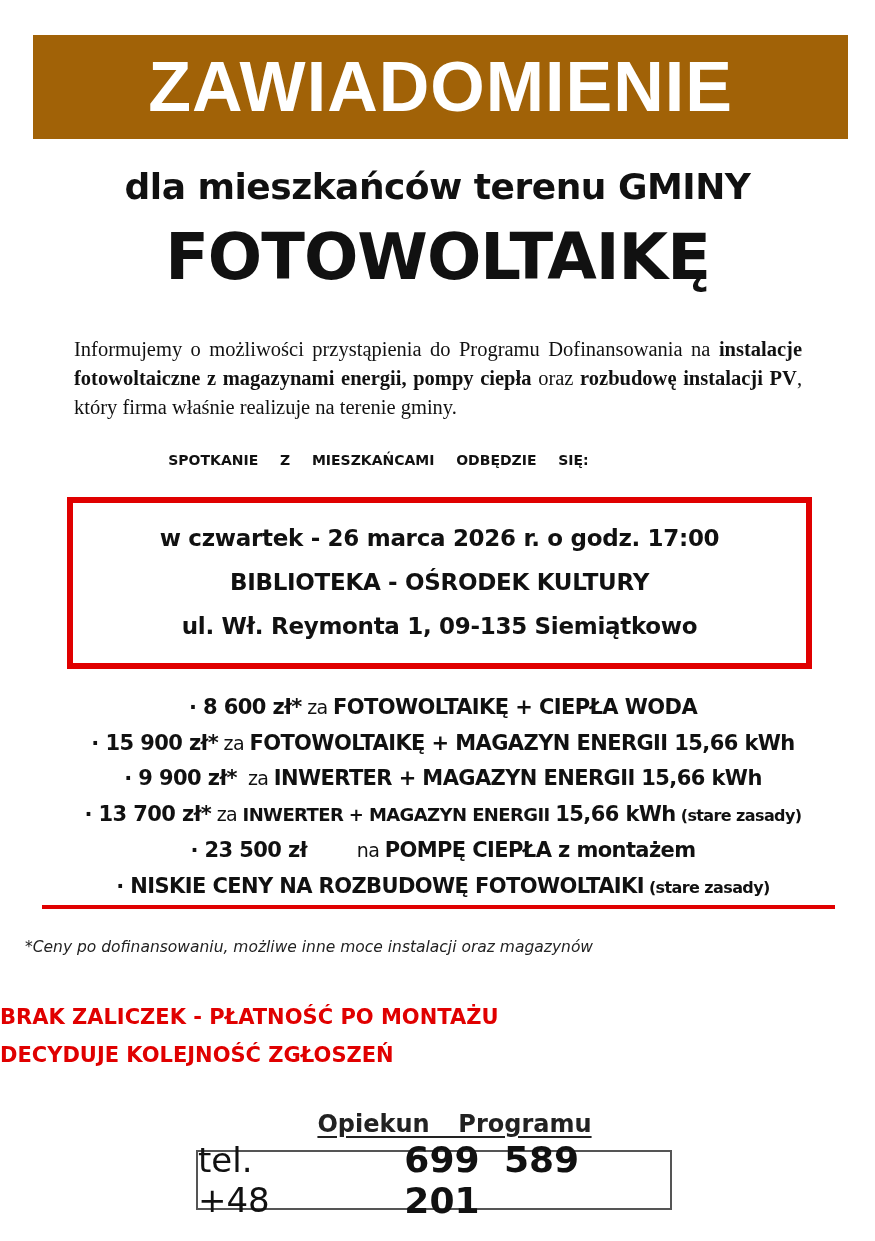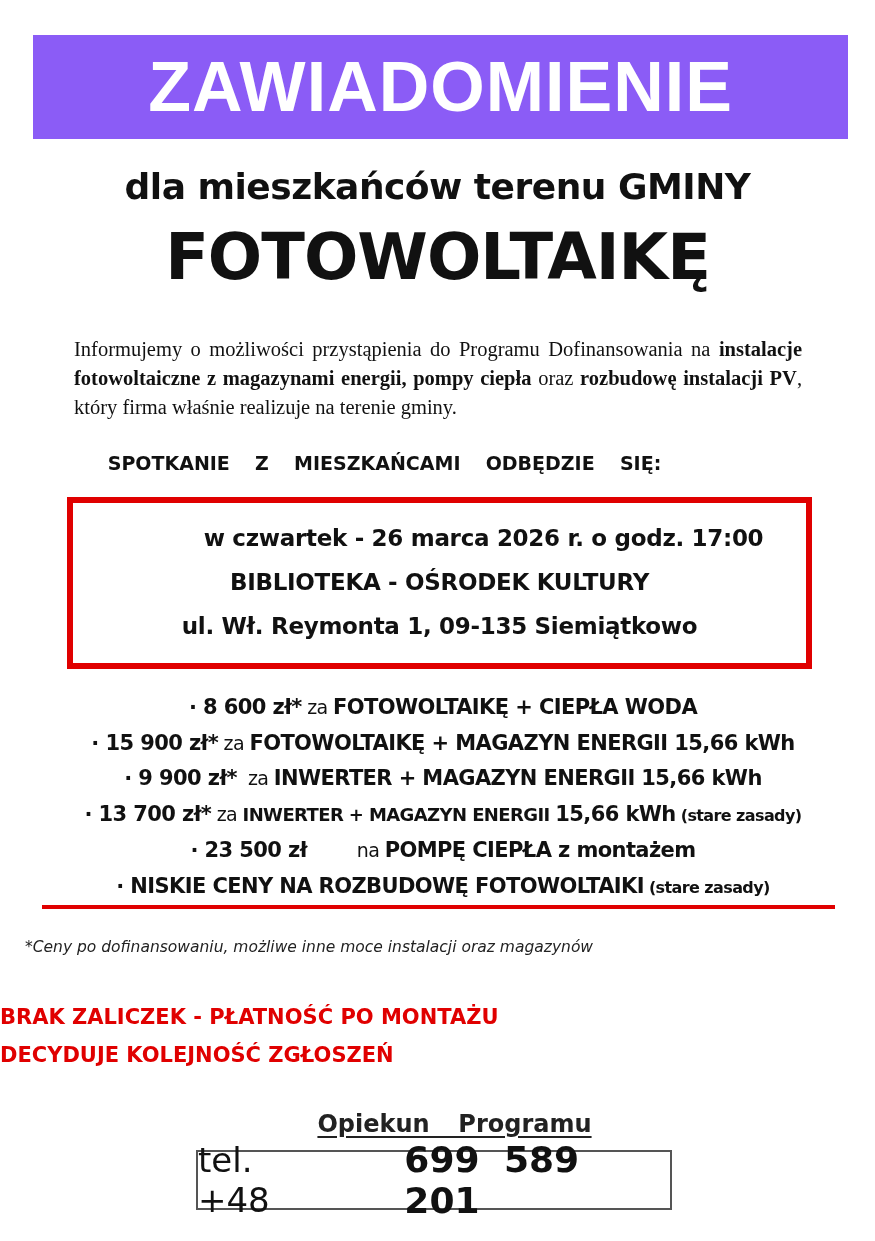--- a/index.html
+++ b/index.html
@@ -1,23 +1,23 @@
 <!DOCTYPE html>
 <html><head>
 <meta charset="utf-8">
 <style>
   html, body { margin: 0; padding: 0; background: #ffffff; }
   body { width: 875px; height: 1241px; position: relative; overflow: hidden; font-family: "DejaVu Sans", sans-serif; color: #111; }
-  .banner { position: absolute; left: 33px; top: 35px; width: 815px; height: 104px; background: #8b5cf6; display: flex; align-items: center; justify-content: center; }
+  .banner { position: absolute; left: 33px; top: 35px; width: 815px; height: 104px; background: #a16207; display: flex; align-items: center; justify-content: center; }
   .banner-text { color: #fff; font-family: "Liberation Sans", sans-serif; font-weight: bold; font-size: 70px; letter-spacing: 1px; }
   .subtitle { position: absolute; left: 0; width: 875px; top: 166px; text-align: center; font-family: "DejaVu Sans", sans-serif; font-weight: bold; font-size: 36px; letter-spacing: -0.5px; }
   .title2 { position: absolute; left: 0; width: 875px; top: 220px; text-align: center; font-family: "DejaVu Sans", sans-serif; font-weight: bold; font-size: 64px; letter-spacing: -1px; }
   .intro { position: absolute; left: 74px; width: 728px; top: 335px; font-family: "Liberation Serif", serif; font-size: 20.5px; line-height: 29px; text-align: justify; text-align-last: left; }
   .intro b { font-weight: bold; }
-  .meeting-heading { position: absolute; left: 13px; width: 743px; top: 452px; text-align: center; font-family: "DejaVu Sans", sans-serif; font-weight: bold; font-size: 19px; word-spacing: 6px; }
+  .meeting-heading { position: absolute; left: 7px; width: 743px; top: 452px; text-align: center; font-family: "DejaVu Sans", sans-serif; font-weight: bold; font-size: 14px; word-spacing: 6px; }
   .meeting-box { position: absolute; left: 67px; top: 497px; width: 733px; height: 160px; border: 6px solid #e00000; }
   .meeting-line { position: absolute; left: 0; width: 100%; text-align: center; font-family: "DejaVu Sans", sans-serif; font-weight: bold; font-size: 23px; letter-spacing: -0.3px; }
   .offers { position: absolute; left: 0; width: 875px; top: 690px; }
   .offer { text-align: center; font-family: "DejaVu Sans", sans-serif; font-weight: bold; font-size: 21px; line-height: 35.5px; letter-spacing: -0.6px; white-space: nowrap; padding-left: 11px; }
   .offer .za { font-weight: normal; font-size: 19px; }
   .offer .small { font-size: 18px; }
   .offer .note { font-size: 16px; font-weight: bold; }
   .red-rule { position: absolute; left: 42px; top: 905px; width: 793px; height: 4px; background: #e00000; }
   .footnote { position: absolute; left: 25px; top: 938px; font-family: "DejaVu Sans", sans-serif; font-style: italic; font-size: 15.5px; color: #222; }
   .red-line { position: absolute; left: 0; width: 875px; text-align: left; font-family: "DejaVu Sans", sans-serif; font-weight: bold; font-size: 21px; color: #e00000; }
@@ -36,21 +36,21 @@
 <div class="subtitle">dla mieszkańców terenu GMINY</div>
 <div class="title2">FOTOWOLTAIKĘ</div>
 
 <div class="intro">
   <span>Informujemy o możliwości przystąpienia do Programu Dofinansowania na </span><b>instalacje fotowoltaiczne z magazynami energii, pompy ciepła</b><span> oraz </span><b>rozbudowę instalacji PV</b><span>, który firma właśnie realizuje na terenie gminy.</span>
 </div>
 
 <div class="meeting-heading" style="white-space:pre;">SPOTKANIE  Z  MIESZKAŃCAMI  ODBĘDZIE  SIĘ:</div>
 
 <div class="meeting-box">
-  <div class="meeting-line" style="top:22px;padding-left:44px;">w czwartek - 26 marca 2026 r. o godz. 17:00</div>
+  <div class="meeting-line" style="top:22px;">w czwartek - 26 marca 2026 r. o godz. 17:00</div>
   <div class="meeting-line" style="top:66px;">BIBLIOTEKA - OŚRODEK KULTURY</div>
   <div class="meeting-line" style="top:110px;">ul. Wł. Reymonta 1, 09-135 Siemiątkowo</div>
 </div>
 
 <div class="offers">
   <div class="offer">
     <span>· 8 600 zł*</span><span class="za" style="white-space:pre;"> za </span><span>FOTOWOLTAIKĘ + CIEPŁA WODA</span>
   </div>
   <div class="offer">
     <span>· 15 900 zł*</span><span class="za" style="white-space:pre;"> za </span><span>FOTOWOLTAIKĘ + MAGAZYN ENERGII 15,66 kWh</span>

